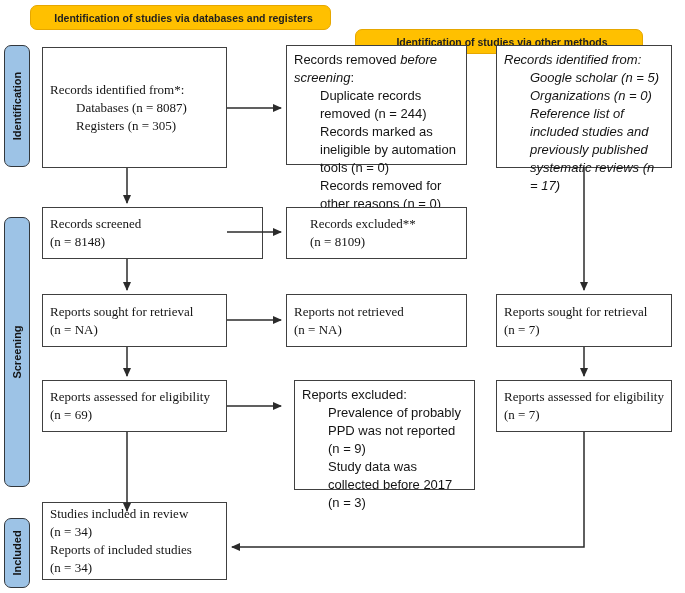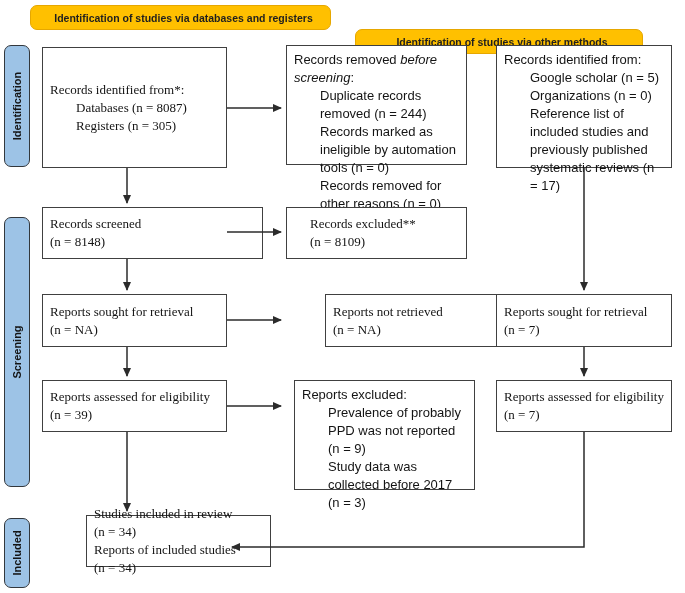--- a/index.html
+++ b/index.html
@@ -62,56 +62,56 @@
     <div>(n = 8148)</div>
   </div>
 
   <div class="box center" style="left:42px;top:294px;width:185px;height:53px;">
     <div>Reports sought for retrieval</div>
     <div>(n = NA)</div>
   </div>
 
   <div class="box center" style="left:42px;top:380px;width:185px;height:52px;">
     <div>Reports assessed for eligibility</div>
-    <div>(n = 39)</div>
+    <div>(n = 69)</div>
   </div>
 
-  <div class="box center" style="left:42px;top:515px;width:185px;height:52px;margin-left:44px;">
+  <div class="box center" style="left:42px;top:502px;width:185px;height:78px;">
     <div>Studies included in review</div>
     <div>(n = 34)</div>
     <div>Reports of included studies</div>
     <div>(n = 34)</div>
   </div>
 
   <div class="box" style="left:286px;top:45px;width:181px;height:120px;">
     <div>
       <span>Records removed </span><i>before screening</i><span>:</span>
     </div>
     <div class="indent">Duplicate records removed (n = 244)</div>
     <div class="indent">Records marked as ineligible by automation tools (n = 0)</div>
     <div class="indent">Records removed for other reasons (n = 0)</div>
   </div>
 
   <div class="box center" style="left:286px;top:207px;width:181px;height:52px;padding-left:23px;">
     <div>Records excluded**</div>
     <div>(n = 8109)</div>
   </div>
 
-  <div class="box center" style="left:286px;top:294px;width:181px;height:53px;margin-left:39px;">
+  <div class="box center" style="left:286px;top:294px;width:181px;height:53px;">
     <div>Reports not retrieved</div>
     <div>(n = NA)</div>
   </div>
 
   <div class="box" style="left:286px;top:380px;width:181px;height:110px;margin-left:8px;">
     <div>Reports excluded:</div>
     <div class="indent">Prevalence of probably PPD was not reported (n = 9)</div>
     <div class="indent">Study data was collected before 2017 (n = 3)</div>
   </div>
 
-  <div class="box" style="left:496px;top:45px;width:176px;height:123px;">
+  <div class="box" style="left:496px;top:45px;width:176px;height:123px;font-style:italic;">
     <div>Records identified from:</div>
     <div class="indent">Google scholar (n = 5)</div>
     <div class="indent">Organizations (n = 0)</div>
     <div class="indent">Reference list of included studies and previously published systematic reviews (n = 17)</div>
   </div>
 
   <div class="box center" style="left:496px;top:294px;width:176px;height:53px;">
     <div>Reports sought for retrieval</div>
     <div>(n = 7)</div>
   </div>

